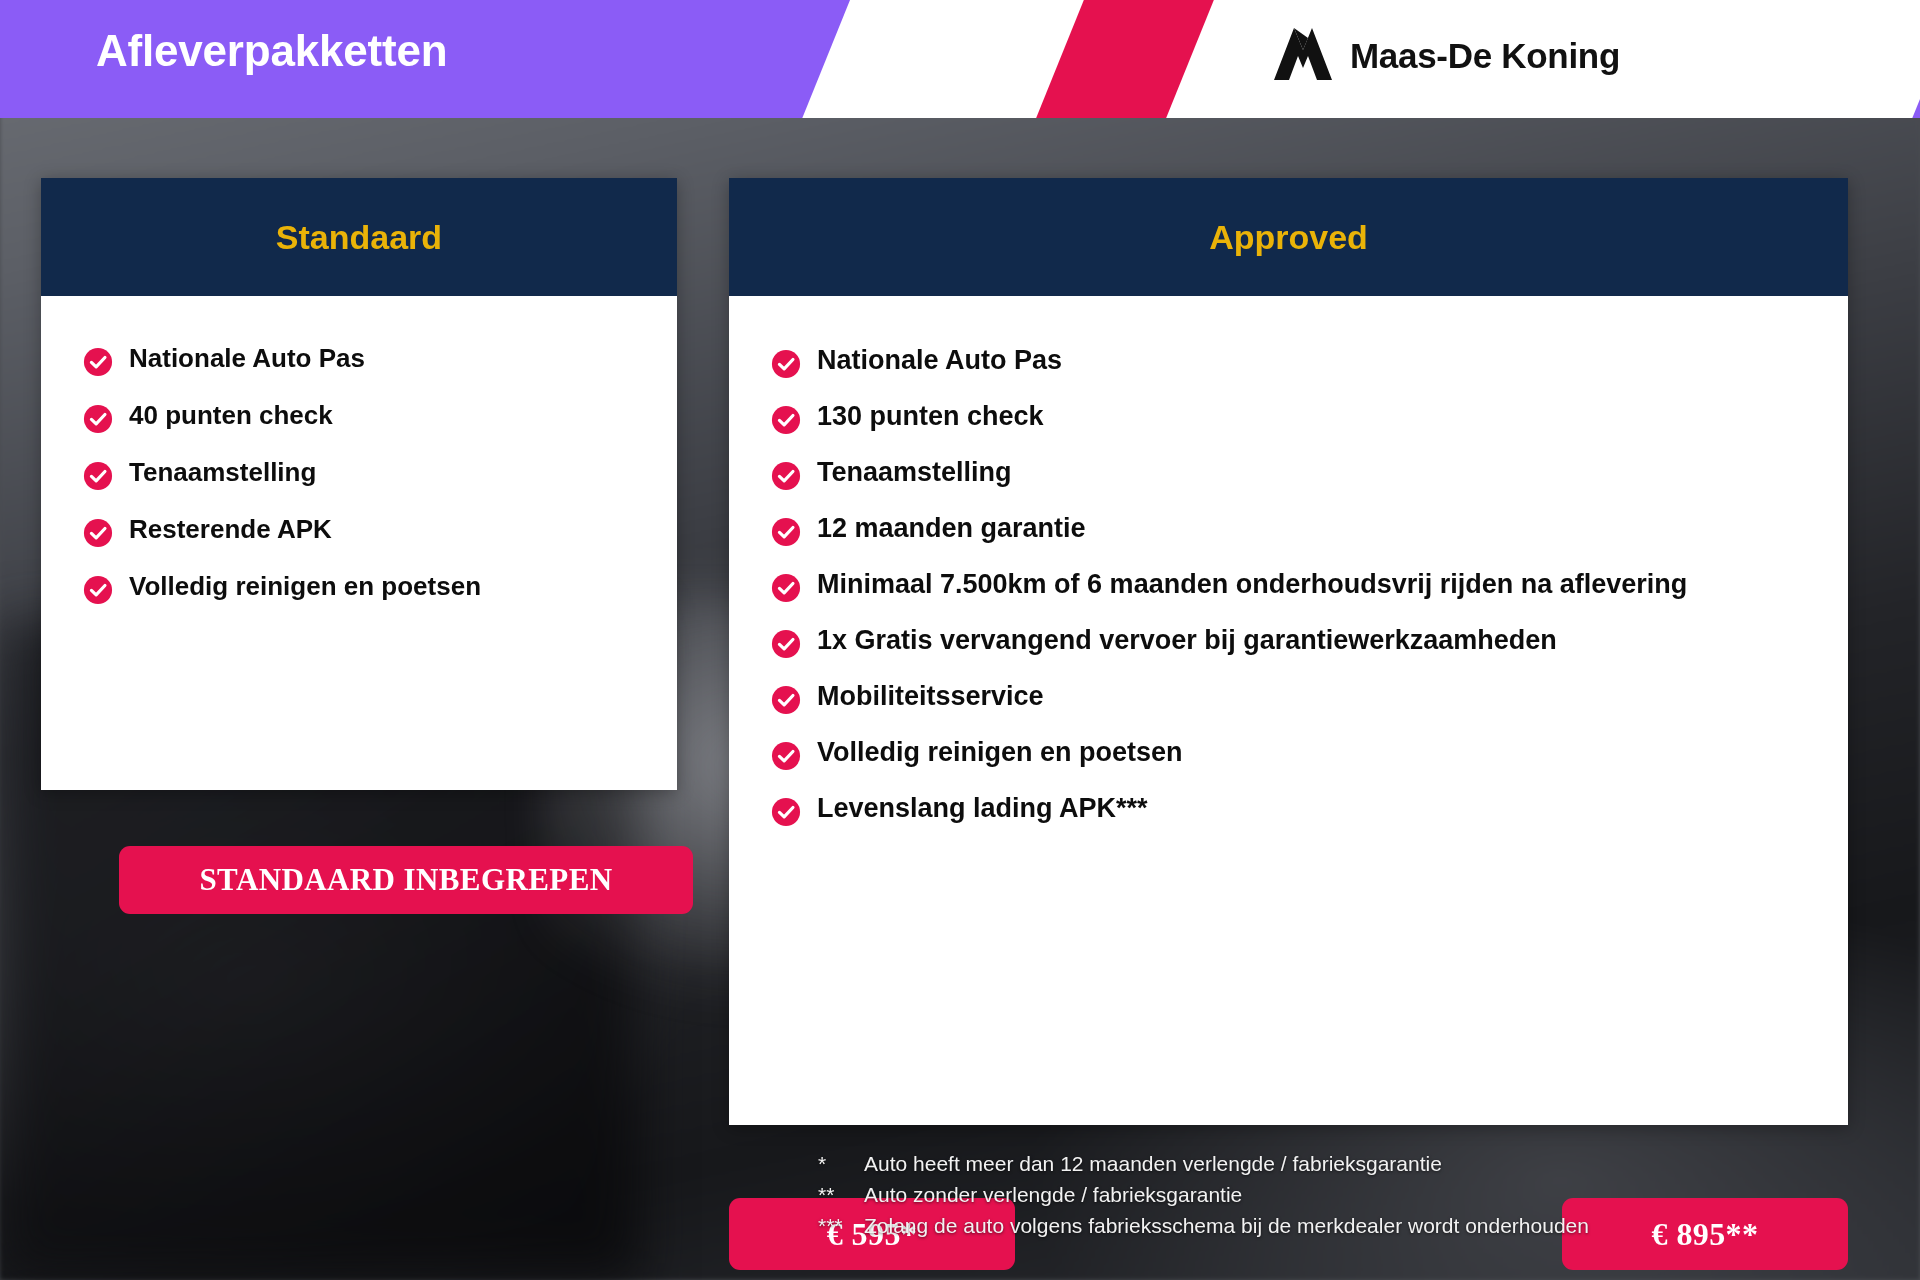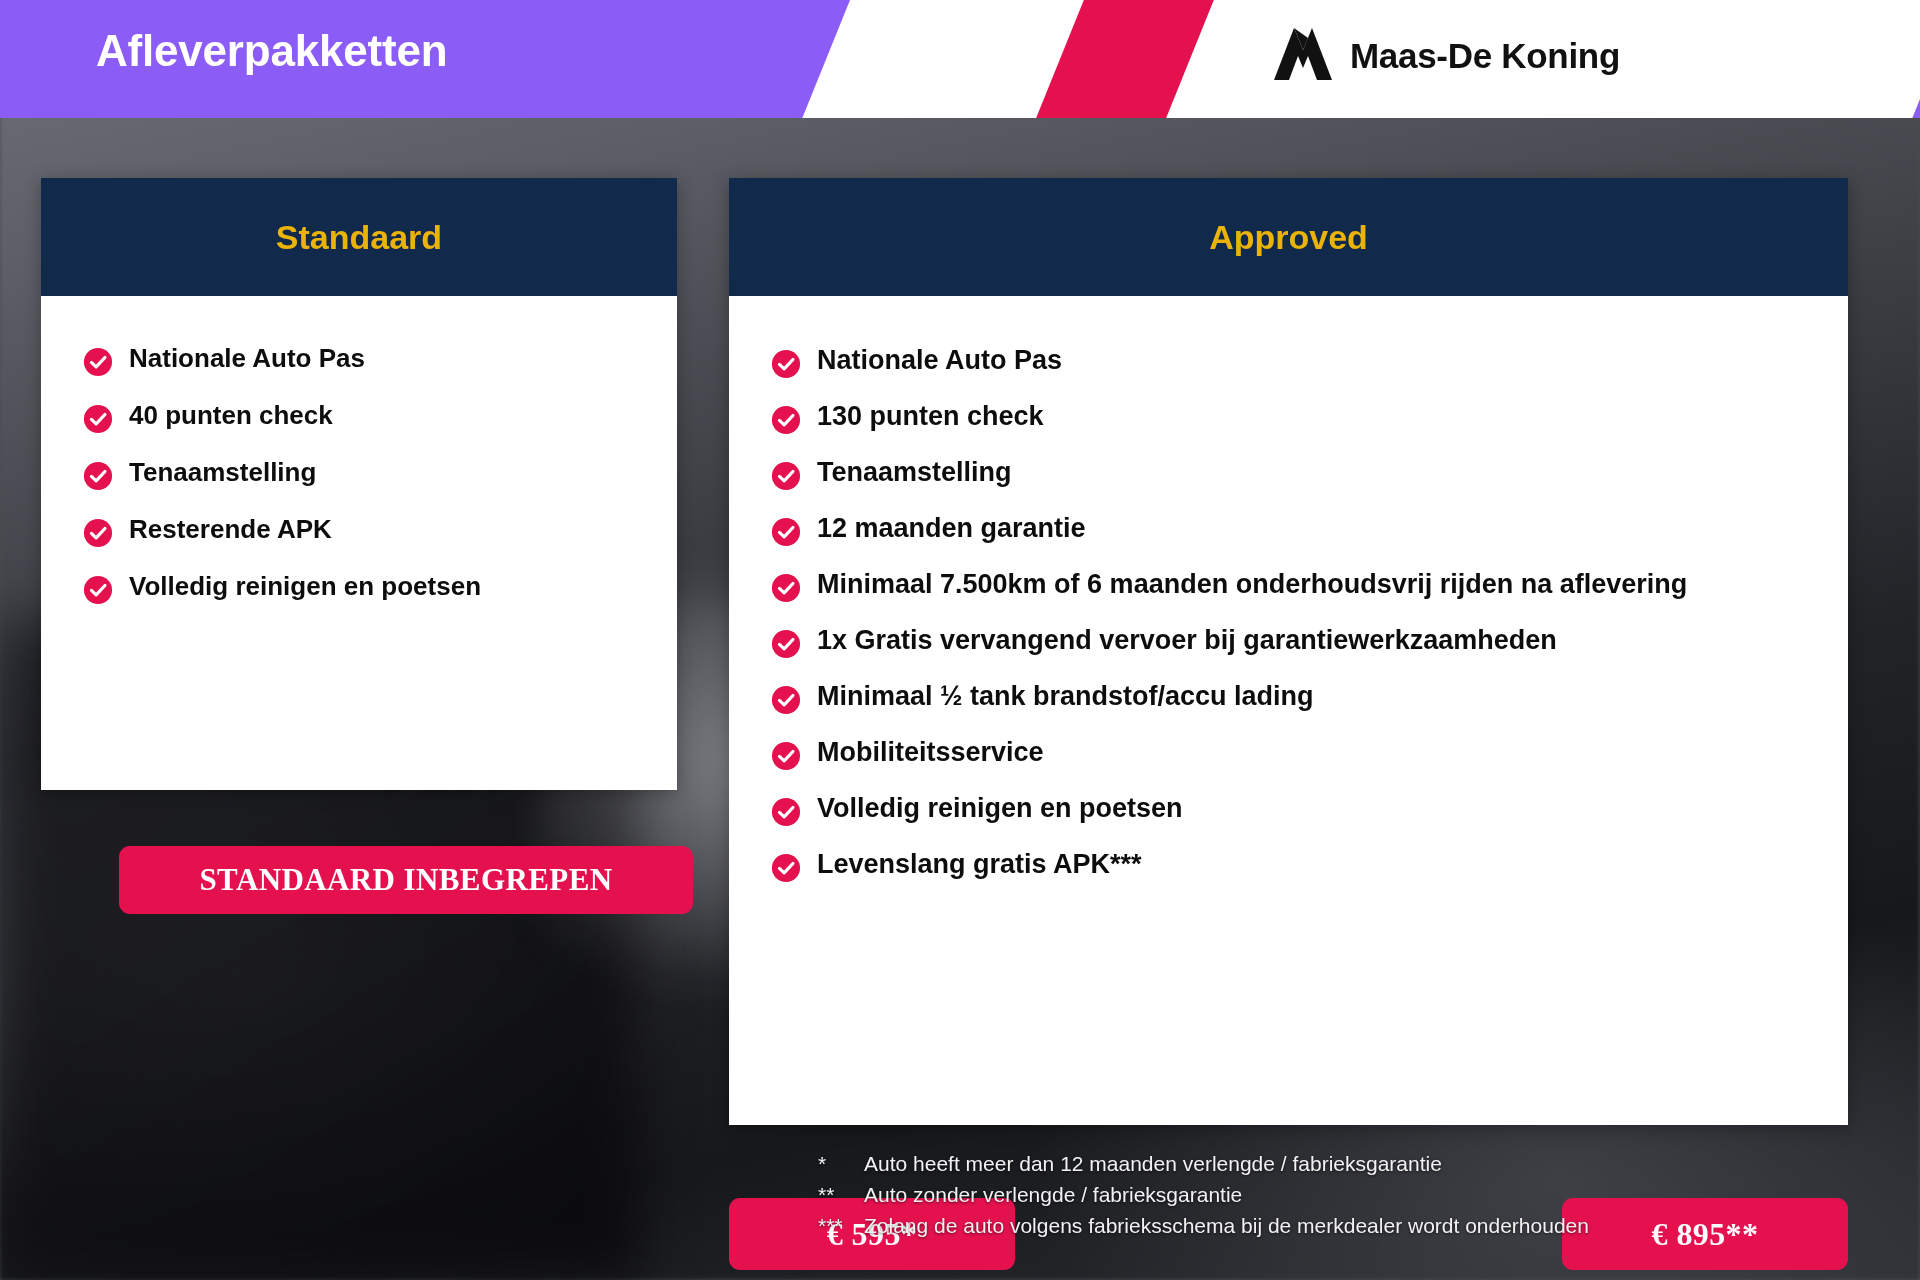--- a/index.html
+++ b/index.html
@@ -315,42 +315,35 @@
                 <circle cx="16" cy="16" r="15" fill="#e5114f"></circle>
                 <path d="M9 16.4 L14 21.2 L23.4 11.2" fill="none" stroke="#ffffff" stroke-width="3.4" stroke-linecap="round" stroke-linejoin="round"></path>
               </svg></span>
             <span class="feature-text">1x Gratis vervangend vervoer bij garantiewerkzaamheden</span>
           </li>
           <li class="feature">
             <span class="check-icon"><svg width="30" height="30" viewBox="0 0 32 32" aria-hidden="true">
                 <circle cx="16" cy="16" r="15" fill="#e5114f"></circle>
                 <path d="M9 16.4 L14 21.2 L23.4 11.2" fill="none" stroke="#ffffff" stroke-width="3.4" stroke-linecap="round" stroke-linejoin="round"></path>
               </svg></span>
-            <span class="feature-text">Minimaal ½ tank brandstof/accu lading</span>
-          </li>
-          <li class="feature">
-            <span class="check-icon"><svg width="30" height="30" viewBox="0 0 32 32" aria-hidden="true">
-                <circle cx="16" cy="16" r="15" fill="#e5114f"></circle>
-                <path d="M9 16.4 L14 21.2 L23.4 11.2" fill="none" stroke="#ffffff" stroke-width="3.4" stroke-linecap="round" stroke-linejoin="round"></path>
-              </svg></span>
             <span class="feature-text">Mobiliteitsservice</span>
           </li>
           <li class="feature">
             <span class="check-icon"><svg width="30" height="30" viewBox="0 0 32 32" aria-hidden="true">
                 <circle cx="16" cy="16" r="15" fill="#e5114f"></circle>
                 <path d="M9 16.4 L14 21.2 L23.4 11.2" fill="none" stroke="#ffffff" stroke-width="3.4" stroke-linecap="round" stroke-linejoin="round"></path>
               </svg></span>
             <span class="feature-text">Volledig reinigen en poetsen</span>
           </li>
           <li class="feature">
             <span class="check-icon"><svg width="30" height="30" viewBox="0 0 32 32" aria-hidden="true">
                 <circle cx="16" cy="16" r="15" fill="#e5114f"></circle>
                 <path d="M9 16.4 L14 21.2 L23.4 11.2" fill="none" stroke="#ffffff" stroke-width="3.4" stroke-linecap="round" stroke-linejoin="round"></path>
               </svg></span>
-            <span class="feature-text">Levenslang gratis APK***</span>
+            <span class="feature-text">Levenslang lading APK***</span>
           </li>
         </ul>
     </div>
     <div class="price-row" id="price-row">
         <button class="pink-btn price-btn">€ 595*</button>
         <button class="pink-btn price-btn">€ 895**</button>
       </div>
   </div>
 
   <div class="footnotes" id="footnotes">

